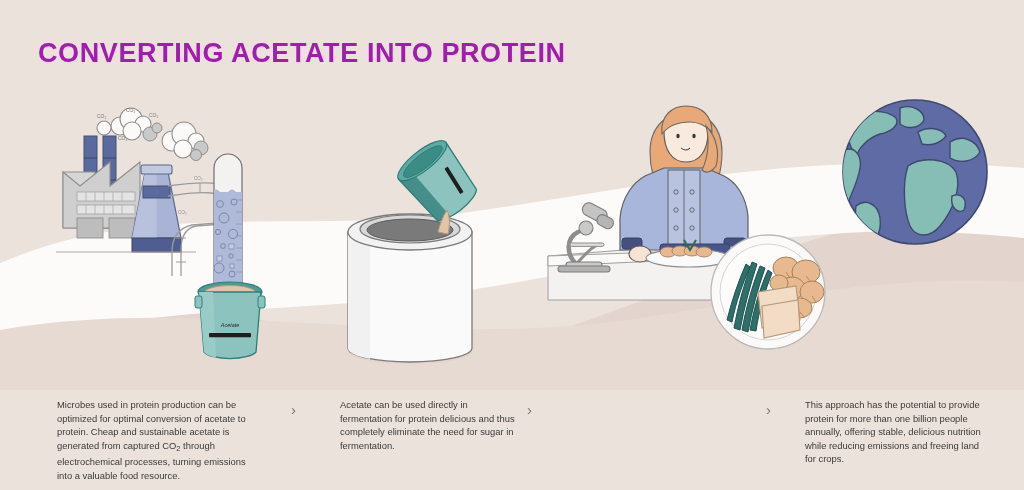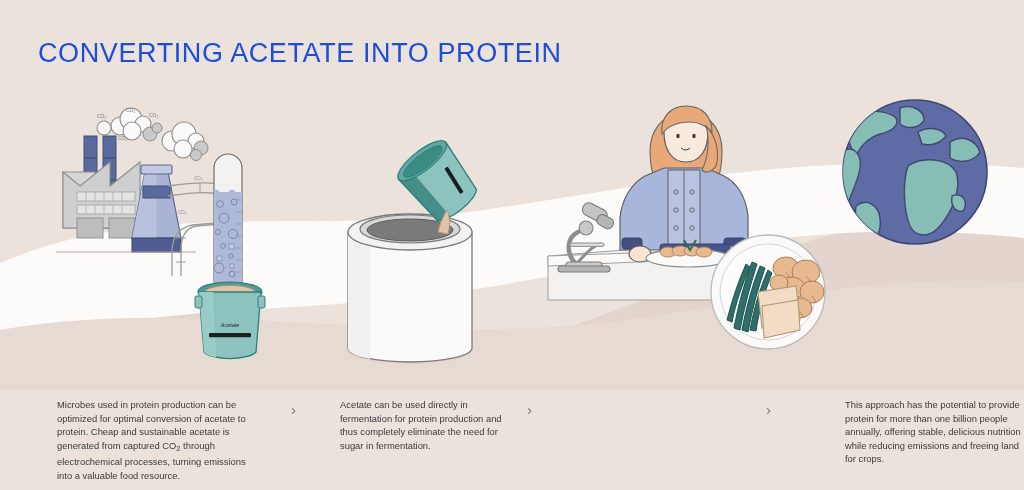--- a/index.html
+++ b/index.html
@@ -11,41 +11,41 @@
     position:relative;
   }
   #stage{position:relative;width:1024px;height:490px;}
 
   
   .bg-layer{position:absolute;inset:0;width:1024px;height:490px;}
 
   
   .title{
     position:absolute;left:38px;top:38px;
-    font-size:27px;font-weight:normal;letter-spacing:.6px;
-    color:#1d4ed8;
+    font-size:27px;font-weight:bold;letter-spacing:.6px;
+    color:#a21caf;
     font-family:"Liberation Sans", sans-serif;
   }
 
   
   .art{position:absolute;left:0;top:0;width:1024px;height:390px;}
 
   
   .captions{
     position:absolute;left:0;top:388px;width:1024px;height:102px;padding-left:8px;
   }
   .cap{
     position:absolute;top:10px;
     font-size:9.4px;line-height:13.6px;color:#3A3A3A;
     font-family:"Liberation Sans", sans-serif;
   }
   .cap.c1{left:57px;width:205px;}
   .cap.c2{left:340px;width:178px;}
   .cap.c3{left:570px;width:178px;}
-  .cap.c4{left:805px;width:178px;margin-left:40px;}
+  .cap.c4{left:805px;width:178px;}
 
   .chev{
     position:absolute;top:14px;
     font-size:15px;color:#7C7671;line-height:1;
     font-family:"Liberation Sans", sans-serif;
     font-weight:300;
   }
   .chev.v1{left:291px;}
   .chev.v2{left:527px;}
   .chev.v3{left:766px;}
@@ -365,21 +365,21 @@
   </svg>
 
   <div class="captions">
 
     <div class="cap c1">
       <span>Microbes used in protein production can be optimized for optimal conversion of acetate to protein. Cheap and sustainable acetate is generated from captured CO</span><span class="sub">2</span><span> through electrochemical processes, turning emissions into a valuable food resource.</span>
     </div>
 
     <div class="chev v1">›</div>
 
-    <div class="cap c2">Acetate can be used directly in fermentation for protein production and thus completely eliminate the need for sugar in fermentation.</div>
+    <div class="cap c2">Acetate can be used directly in fermentation for protein delicious and thus completely eliminate the need for sugar in fermentation.</div>
 
     <div class="chev v2">›</div>
 
 
     <div class="chev v3">›</div>
 
     <div class="cap c4">This approach has the potential to provide protein for more than one billion people annually, offering stable, delicious nutrition while reducing emissions and freeing land for crops.</div>
   </div>
 
 </div>

